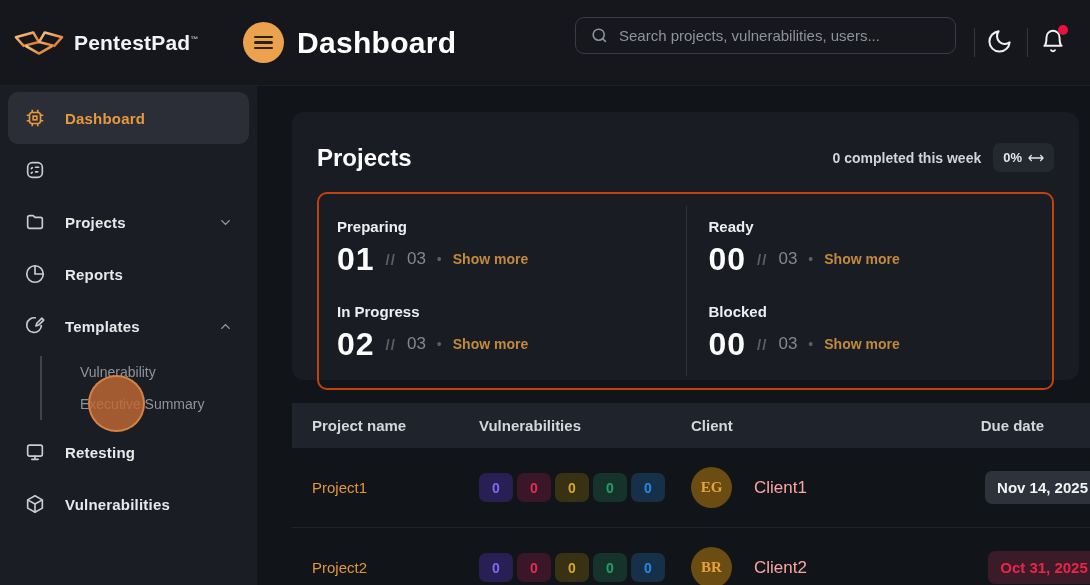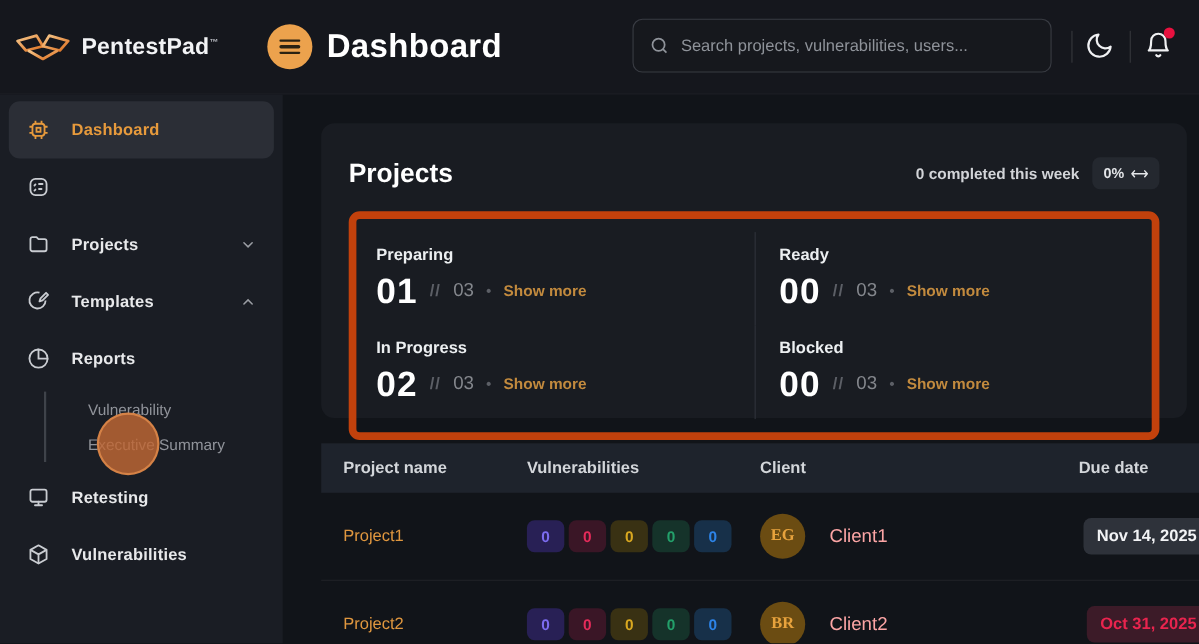--- a/index.html
+++ b/index.html
@@ -22,21 +22,21 @@
   .burger {
     width:41px; height:41px; border-radius:50%; background:#eca24d;
     display:flex; align-items:center; justify-content:center; cursor:pointer;
     border:none; flex:0 0 auto; margin-right:13px;
   }
   .burger .lines { width:19px; }
   .burger .lines span { display:block; height:2.5px; background:#2a2212; border-radius:2px; margin:3px 0; }
   .page-title { font-size:30px; font-weight:800; color:#ffffff; letter-spacing:.3px; }
 
   .search-wrap {
-    position:absolute; left:575px; top:17px; width:381px; height:49px;
+    position:absolute; left:575px; top:17px; width:381px; height:37px;
     background:#16181d; border:1px solid #393c43; border-radius:9px;
     display:flex; align-items:center; padding:0 14px; gap:10px;
   }
   .search-wrap input {
     flex:1; background:transparent; border:none; outline:none;
     color:#d6d8dc; font-size:15px; font-family:"Liberation Sans",sans-serif;
   }
   .search-wrap input::placeholder { color:#8f939a; }
   .hsep { position:absolute; top:28px; width:1px; height:29px; background:rgba(255,255,255,0.14); }
   .icon-btn { position:absolute; top:28px; background:none; border:none; color:#f0f1f3; cursor:pointer; }
@@ -76,21 +76,21 @@
   .card-head { display:flex; align-items:center; justify-content:space-between; margin-top:6px; }
   .card-title { font-size:24px; font-weight:800; color:#ffffff; }
   .card-head-right { display:flex; align-items:center; gap:12px; }
   .completed-text { font-size:14px; color:#d2d4d8; font-weight:600; }
   .pct-badge {
     background:#24282f; border-radius:7px; padding:7px 10px; display:flex;
     align-items:center; gap:6px; font-size:13px; font-weight:700; color:#e4e6e9;
   }
 
   .stats-box {
-    margin-top:20px; border:7px solid #c2410c; border-radius:10px;
+    margin-top:20px; border:2px solid #c2410c; border-radius:10px;
     display:grid; grid-template-columns:1fr 1fr; padding:12px 0;
   }
   .stat { padding:12px 20px 16px 18px; }
   .stat.right-col { border-left:1px solid #2f333b; padding-left:22px; }
   .stat-label { font-size:15px; font-weight:700; color:#eceff1; margin-bottom:8px; }
   .stat-row { display:flex; align-items:center; gap:11px; }
   .stat-value { font-size:32px; font-weight:800; color:#ffffff; letter-spacing:1px; line-height:1; }
   .stat-slashes { color:#5c5f66; font-weight:700; font-size:15px; letter-spacing:1px; }
   .stat-total { color:#84878d; font-size:17px; }
   .stat-dot { color:#5c5f66; font-size:14px; }
@@ -229,41 +229,41 @@
     <span class="nav-label">Projects</span>
     <span class="chev">
       <svg width="15" height="15" viewBox="0 0 24 24" fill="none" stroke="currentColor" stroke-width="2.2" stroke-linecap="round">
           <path d="M6 9l6 6 6-6"></path>
         </svg>
     </span>
   </div>
 
   <div class="nav-item">
     <span class="nav-ic">
+      <svg width="22" height="22" viewBox="0 0 24 24" fill="none" stroke="currentColor" stroke-width="1.8">
+        <path d="M21 12a9 9 0 1 1-9-9"></path>
+          <path d="M12 3a9 9 0 0 1 9 9h-9z"></path>
+      </svg>
+    </span>
+    <span class="nav-label">Reports</span>
+  </div>
+
+  <div class="nav-item">
+    <span class="nav-ic">
       <svg width="22" height="22" viewBox="0 0 24 24" fill="none" stroke="currentColor" stroke-width="1.8" stroke-linejoin="round">
         <path d="M19 11a8 8 0 1 1-6-7.7"></path>
           <path d="M14 9l5.5-5.5 2 2L16 11l-3 1z"></path>
       </svg>
     </span>
     <span class="nav-label">Templates</span>
     <span class="chev">
       <svg width="15" height="15" viewBox="0 0 24 24" fill="none" stroke="currentColor" stroke-width="2.2" stroke-linecap="round">
           <path d="M6 15l6-6 6 6"></path>
         </svg>
     </span>
-  </div>
-
-  <div class="nav-item">
-    <span class="nav-ic">
-      <svg width="22" height="22" viewBox="0 0 24 24" fill="none" stroke="currentColor" stroke-width="1.8">
-        <path d="M21 12a9 9 0 1 1-9-9"></path>
-          <path d="M12 3a9 9 0 0 1 9 9h-9z"></path>
-      </svg>
-    </span>
-    <span class="nav-label">Reports</span>
   </div>
 
   <div class="subnav">
     <div class="subnav-item">Vulnerability</div>
     <div class="subnav-item">Executive Summary</div>
   </div>
 
 
   <div class="nav-item">
     <span class="nav-ic">

